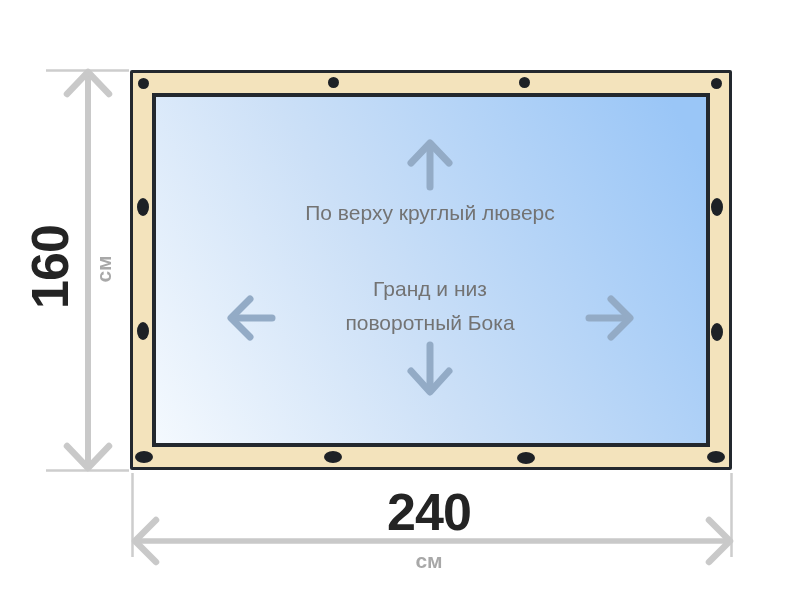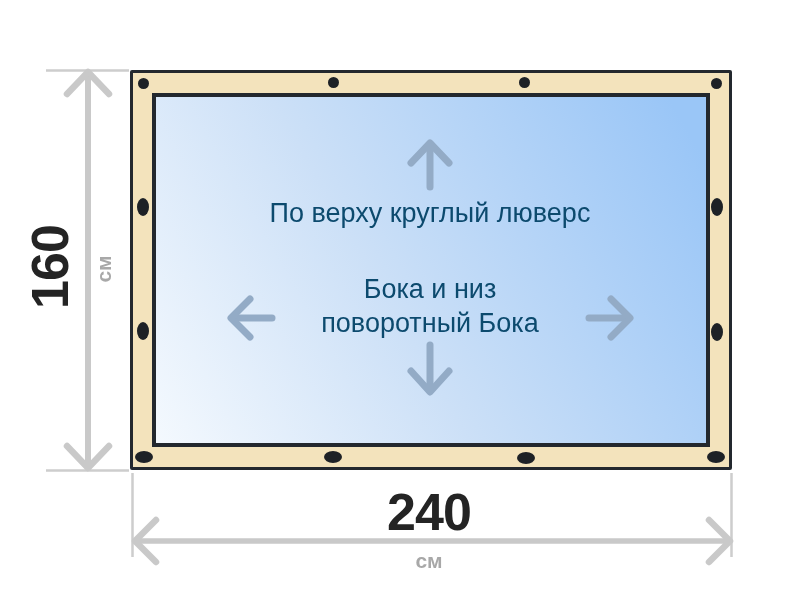--- a/index.html
+++ b/index.html
@@ -37,22 +37,22 @@
   .grommet.hoval{width:18px;height:12px;}
   .grommet.voval{width:12px;height:18px;}
   
   .overlay{
     position:absolute;left:0;top:0;width:800px;height:600px;
     pointer-events:none;
   }
   
   .note{
     position:absolute;
-    color:#0c4a6e;
-    font-size:27px;
+    color:#737373;
+    font-size:21px;
     line-height:34px;
     text-align:center;
     white-space:nowrap;
   }
   .note-top{left:180px;top:196px;width:500px;}
   .note-center{left:180px;top:272px;width:500px;}
   
   .dim-value{
     position:absolute;
     color:#242424;
@@ -147,21 +147,21 @@
       </g>
       <g>
         <path d="M589 318 L627 318"></path>
           <path d="M611 299 L630 318 L611 337"></path>
       </g>
     </g>
   </svg>
 
   <div class="note note-top">По верху круглый люверс</div>
   <div class="note note-center">
-    <div>Бока и низ</div>
+    <div>Гранд и низ</div>
     <div>поворотный Бока</div>
   </div>
 
   <div class="dim-value height-value">160</div>
   <div class="dim-unit height-unit">см</div>
   <div class="dim-value width-value">240</div>
   <div class="dim-unit width-unit">см</div>
 
 </div>
 

